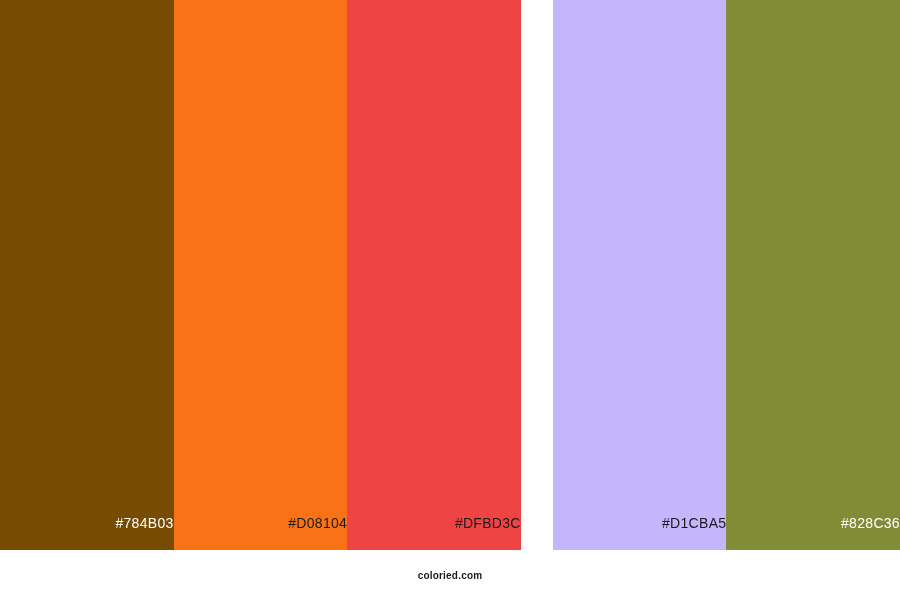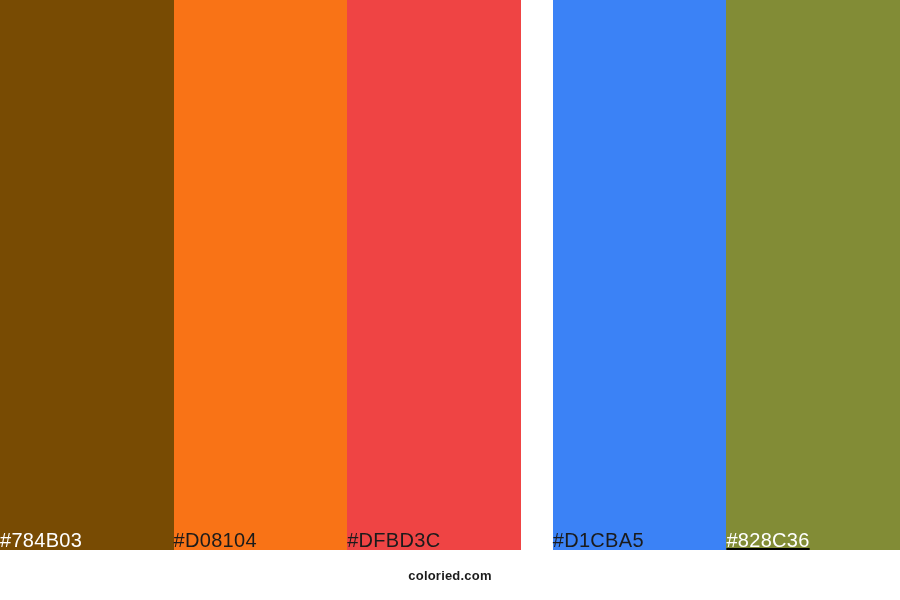--- a/index.html
+++ b/index.html
@@ -32,41 +32,42 @@
     flex: 1 1 20%;
     height: 550px;
     position: relative;
     display: flex;
     align-items: flex-end;
     justify-content: center;
   }
   .swatch-label {
     display: block;
     width: 100%;
-    text-align: left;
-    font-size: 20px;
+    text-align: right;
+    font-size: 14px;
     font-weight: 400;
     letter-spacing: 0.3px;
+    padding-bottom: 20px;
     font-family: "Liberation Sans", sans-serif;
     line-height: 1;
     white-space: nowrap;
   }
   .label-light { color: #ffffff; }
   .label-dark  { color: #1b1b1b; }
 
   .footer {
     flex: 1 1 auto;
     height: 50px;
     background: #ffffff;
     display: flex;
     align-items: center;
     justify-content: center;
   }
   .footer-brand {
-    font-size: 13px;
+    font-size: 10px;
     font-weight: bold;
     color: #1b1b1b;
     font-family: "Liberation Sans", sans-serif;
     letter-spacing: 0.2px;
   }
 </style>
 </head>
 <body>
 
 <div class="palette-page">
@@ -78,25 +79,25 @@
     </div>
 
     <div class="swatch" style="background-color: #f97316;">
       <span class="swatch-label label-dark">#D08104</span>
     </div>
 
     <div class="swatch" style="background-color: #ef4444;">
       <span class="swatch-label label-dark">#DFBD3C</span>
     </div>
 
-    <div class="swatch" style="background-color: #3b82f6; margin-left: 32px;">
+    <div class="swatch" style="background-color: #c4b5fd; margin-left: 32px;">
       <span class="swatch-label label-dark">#D1CBA5</span>
     </div>
 
-    <div class="swatch" style="background-color: rgb(130, 140, 54); text-decoration: underline;">
+    <div class="swatch" style="background-color: rgb(130, 140, 54);">
       <span class="swatch-label label-light">#828C36</span>
     </div>
 
   </div>
 
   <div class="footer">
     <span class="footer-brand">coloried.com</span>
   </div>
 
 </div>

